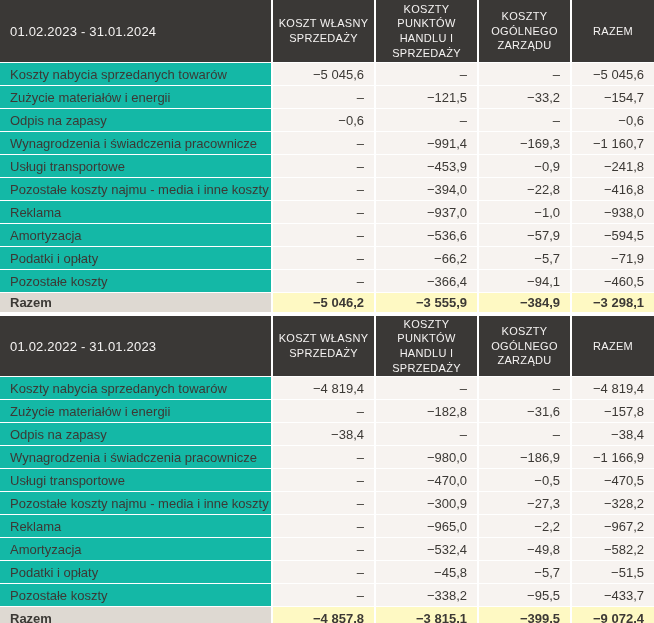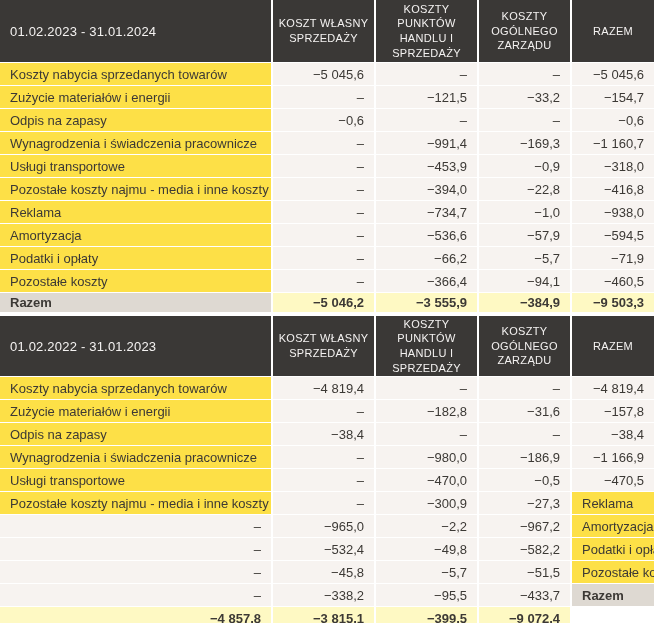--- a/index.html
+++ b/index.html
@@ -40,21 +40,21 @@
   }
   .colhead {
     justify-content: center;
     text-align: center;
     font-size: 11px;
     line-height: 1.32;
     letter-spacing: .3px;
     padding: 2px 5px;
   }
   .label {
-    background: #fde047;
+    background: #14b8a6;
     padding-left: 10px;
     padding-right: 6px;
     white-space: nowrap;
     overflow: hidden;
   }
   .val {
     justify-content: flex-end;
     padding-right: 10px;
     white-space: nowrap;
   }
@@ -95,31 +95,31 @@
       <div class="cell label">Wynagrodzenia i świadczenia pracownicze</div>
       <div class="cell val">–</div>
       <div class="cell val">−991,4</div>
       <div class="cell val">−169,3</div>
       <div class="cell val">−1 160,7</div>
 
       <div class="cell label">Usługi transportowe</div>
       <div class="cell val">–</div>
       <div class="cell val">−453,9</div>
       <div class="cell val">−0,9</div>
-      <div class="cell val">−318,0</div>
+      <div class="cell val">−241,8</div>
 
       <div class="cell label">Pozostałe koszty najmu - media i inne koszty zmienne</div>
       <div class="cell val">–</div>
       <div class="cell val">−394,0</div>
       <div class="cell val">−22,8</div>
       <div class="cell val">−416,8</div>
 
       <div class="cell label">Reklama</div>
       <div class="cell val">–</div>
-      <div class="cell val">−734,7</div>
+      <div class="cell val">−937,0</div>
       <div class="cell val">−1,0</div>
       <div class="cell val">−938,0</div>
 
       <div class="cell label">Amortyzacja</div>
       <div class="cell val">–</div>
       <div class="cell val">−536,6</div>
       <div class="cell val">−57,9</div>
       <div class="cell val">−594,5</div>
 
       <div class="cell label">Podatki i opłaty</div>
@@ -131,21 +131,21 @@
       <div class="cell label">Pozostałe koszty</div>
       <div class="cell val">–</div>
       <div class="cell val">−366,4</div>
       <div class="cell val">−94,1</div>
       <div class="cell val">−460,5</div>
 
       <div class="cell label sum">Razem</div>
       <div class="cell val sum">−5 046,2</div>
       <div class="cell val sum">−3 555,9</div>
       <div class="cell val sum">−384,9</div>
-      <div class="cell val sum">−9 503,3</div>
+      <div class="cell val sum">−3 298,1</div>
     </div>
   </section>
 
   <section class="t2">
     <div class="grid">
       <div class="cell head period">01.02.2022 - 31.01.2023</div>
       <div class="cell head colhead">KOSZT WŁASNY SPRZEDAŻY</div>
       <div class="cell head colhead">KOSZTY PUNKTÓW HANDLU I SPRZEDAŻY</div>
       <div class="cell head colhead">KOSZTY OGÓLNEGO ZARZĄDU</div>
       <div class="cell head colhead">RAZEM</div>
@@ -177,20 +177,21 @@
       <div class="cell label">Usługi transportowe</div>
       <div class="cell val">–</div>
       <div class="cell val">−470,0</div>
       <div class="cell val">−0,5</div>
       <div class="cell val">−470,5</div>
 
       <div class="cell label">Pozostałe koszty najmu - media i inne koszty zmienne</div>
       <div class="cell val">–</div>
       <div class="cell val">−300,9</div>
       <div class="cell val">−27,3</div>
+      <div class="cell val">−328,2</div>
 
       <div class="cell label">Reklama</div>
       <div class="cell val">–</div>
       <div class="cell val">−965,0</div>
       <div class="cell val">−2,2</div>
       <div class="cell val">−967,2</div>
 
       <div class="cell label">Amortyzacja</div>
       <div class="cell val">–</div>
       <div class="cell val">−532,4</div>

